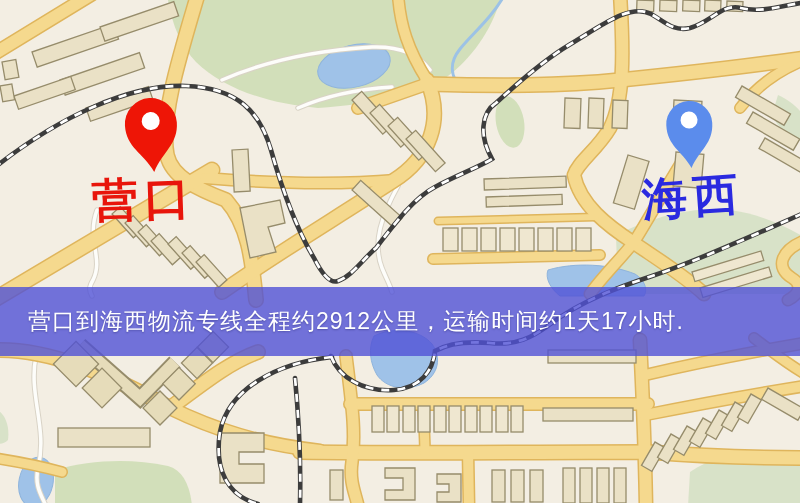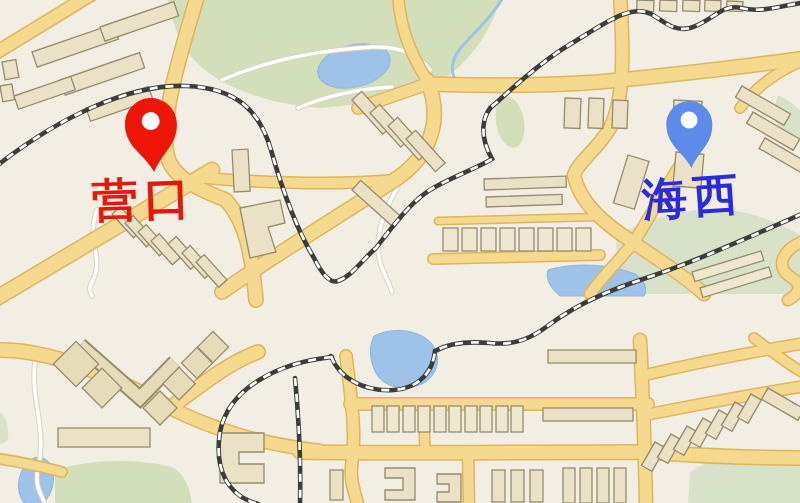--- a/index.html
+++ b/index.html
@@ -279,14 +279,17 @@
     </g>
     <g transform="rotate(-3 690 138)">
       <path fill="#5b8cec" d="M690 168 C 681 150 667 145 667 124 A 23 23 0 1 1 713 124 C 713 145 699 150 690 168 Z"></path>
       <circle cx="690" cy="120" r="8.5" fill="#ffffff"></circle>
     </g>
   </svg>
 
   <div class="marker-label" id="origin-label">营口</div>
   <div class="marker-label" id="destination-label">海西</div>
 
+  <div id="route-banner">
+    <span id="route-banner-text">营口到海西物流专线全程约2912公里，运输时间约1天17小时.</span>
+  </div>
 
 </div>
 
 </body></html>

